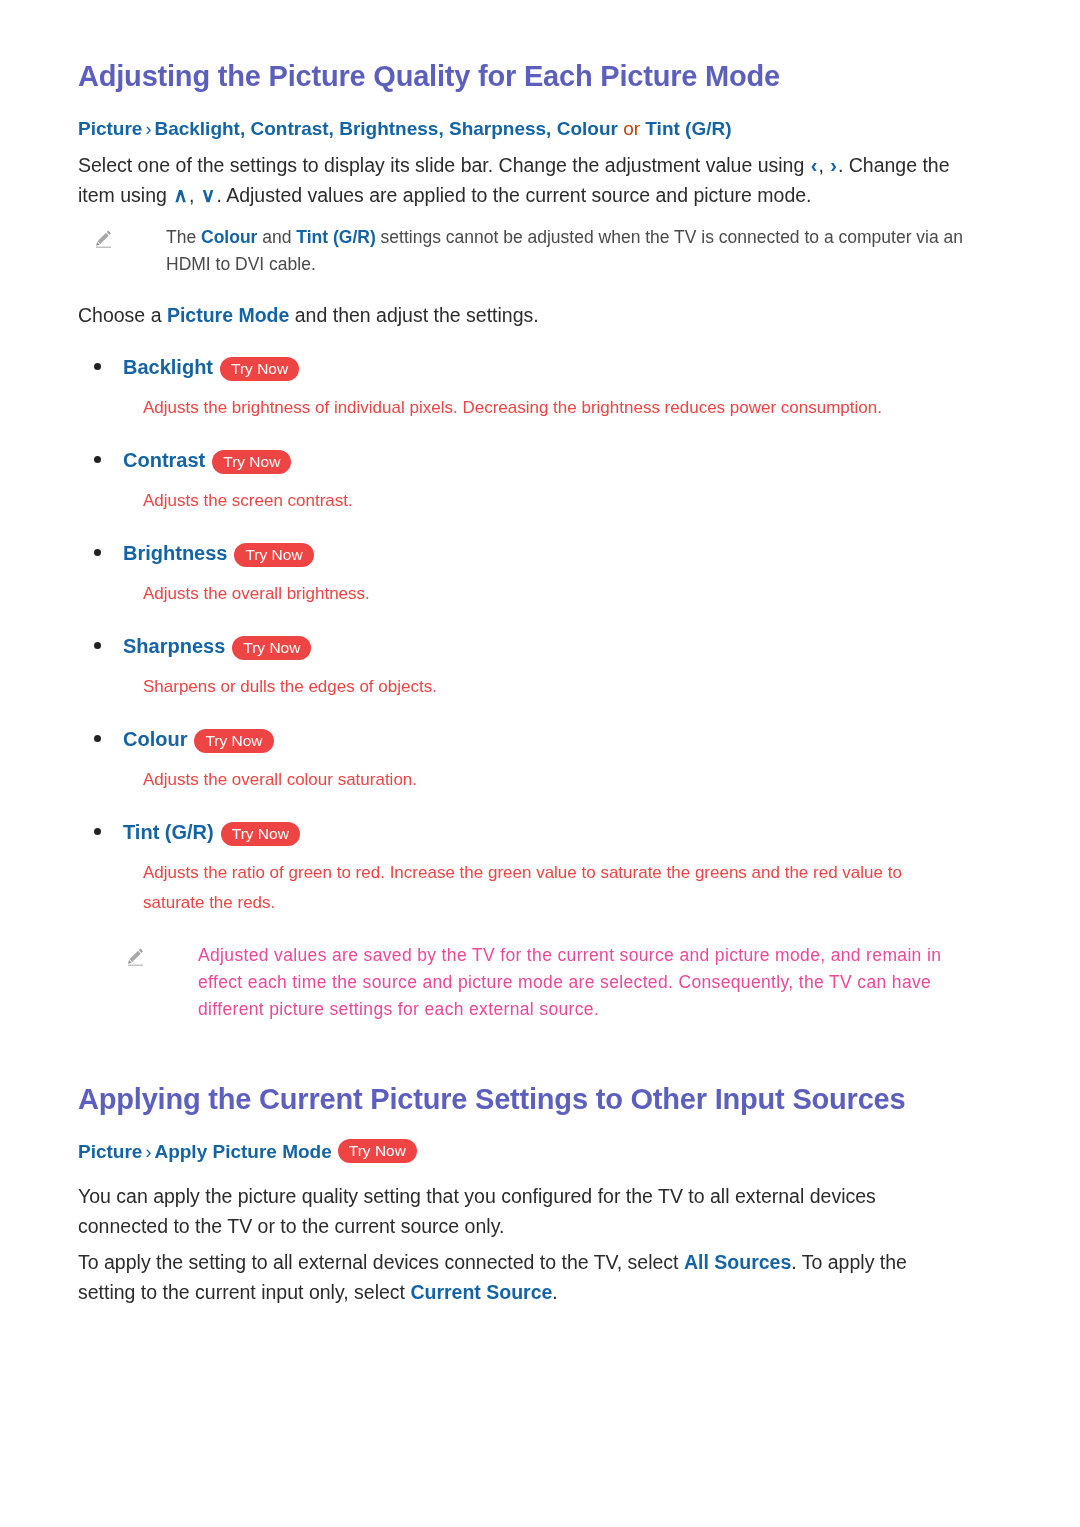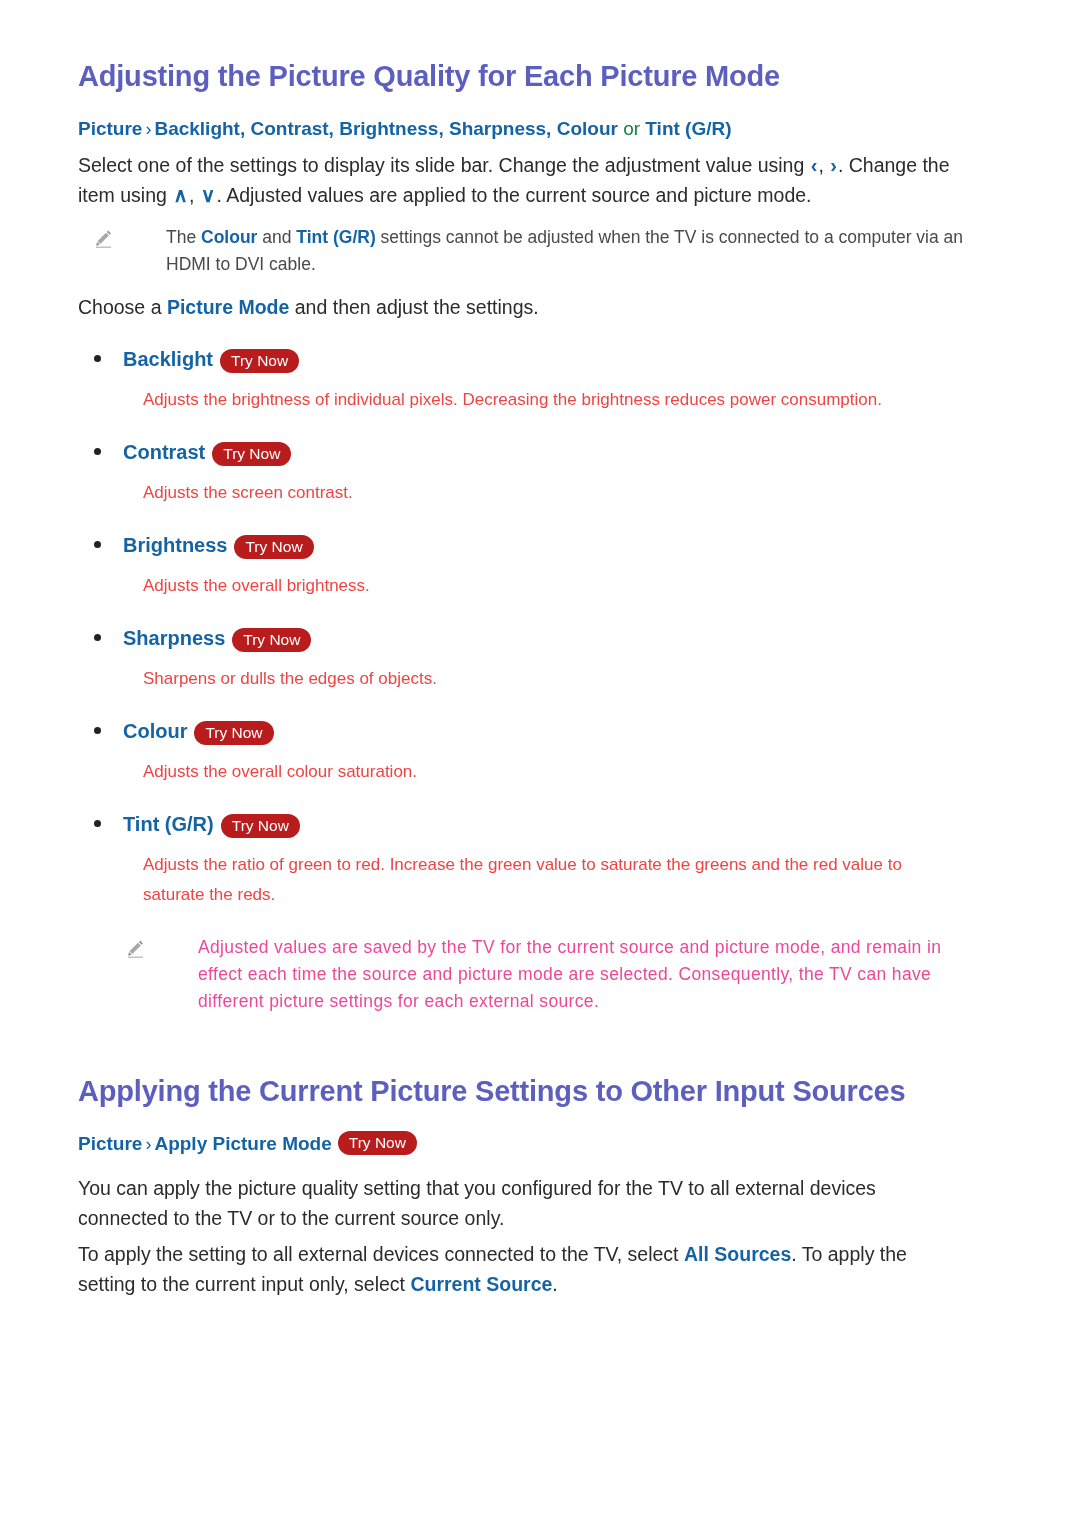--- a/index.html
+++ b/index.html
@@ -44,21 +44,21 @@
     line-height: 30px;
     margin: 16px 0 6px 0;
   }
   .breadcrumb .sep {
     font-weight: normal;
     color: #1464a5;
     padding: 0 3px;
     font-size: 18px;
   }
   .breadcrumb .plain {
-    color: #15803d;
+    color: #c2410c;
     font-weight: normal;
   }
 
   
   p.body {
     font-size: 19.5px;
     line-height: 30px;
     color: #2b2b2b;
     margin: 6px 0 0 0;
     max-width: 935px;
@@ -113,21 +113,21 @@
     transform: translateY(-4px);
   }
   .bullet-row .label {
     font-size: 20px;
     font-weight: bold;
     color: #1464a5;
     white-space: nowrap;
   }
   .badge {
     display: inline-block;
-    background: #b91c1c;
+    background: #ef4444;
     color: #ffffff;
     font-size: 15.5px;
     font-weight: normal;
     border-radius: 13px;
     padding: 2px 11px 3px 11px;
     margin-left: 7px;
     line-height: 19px;
     vertical-align: 2px;
     white-space: nowrap;
   }
@@ -165,21 +165,21 @@
           <path d="M14.2 1.6 L17.0 4.4 L15.6 5.8 L12.8 3.0 Z"></path>
           <path d="M12.0 3.8 L14.8 6.6 L6.3 15.1 L3.5 12.3 Z" fill="#a8a8a8"></path>
           <path d="M3.0 13.1 L5.7 15.8 L2.2 16.8 Z" fill="#8d8d8d"></path>
           <rect x="2.0" y="17.6" width="15" height="1.2" fill="#b4b4b4"></rect>
         </g>
       </svg>
     </span>
     <span class="note-text dark"><span>The </span><span class="hl">Colour</span><span> and </span><span class="hl">Tint (G/R)</span><span> settings cannot be adjusted when the TV is connected to a computer via an HDMI to DVI cable.</span></span>
   </div>
 
-  <p class="body" style="margin-top:14px;">
+  <p class="body" style="margin-top:22px;">
     <span>Choose a </span><span class="hl">Picture Mode</span><span> and then adjust the settings.</span>
   </p>
 
   <div class="bullet-row">
     <span class="dot"></span>
     <span class="label">Backlight</span>
     <span class="badge">Try Now</span>
   </div>
   <p class="desc">Adjusts the brightness of individual pixels. Decreasing the brightness reduces power consumption.</p>
 

